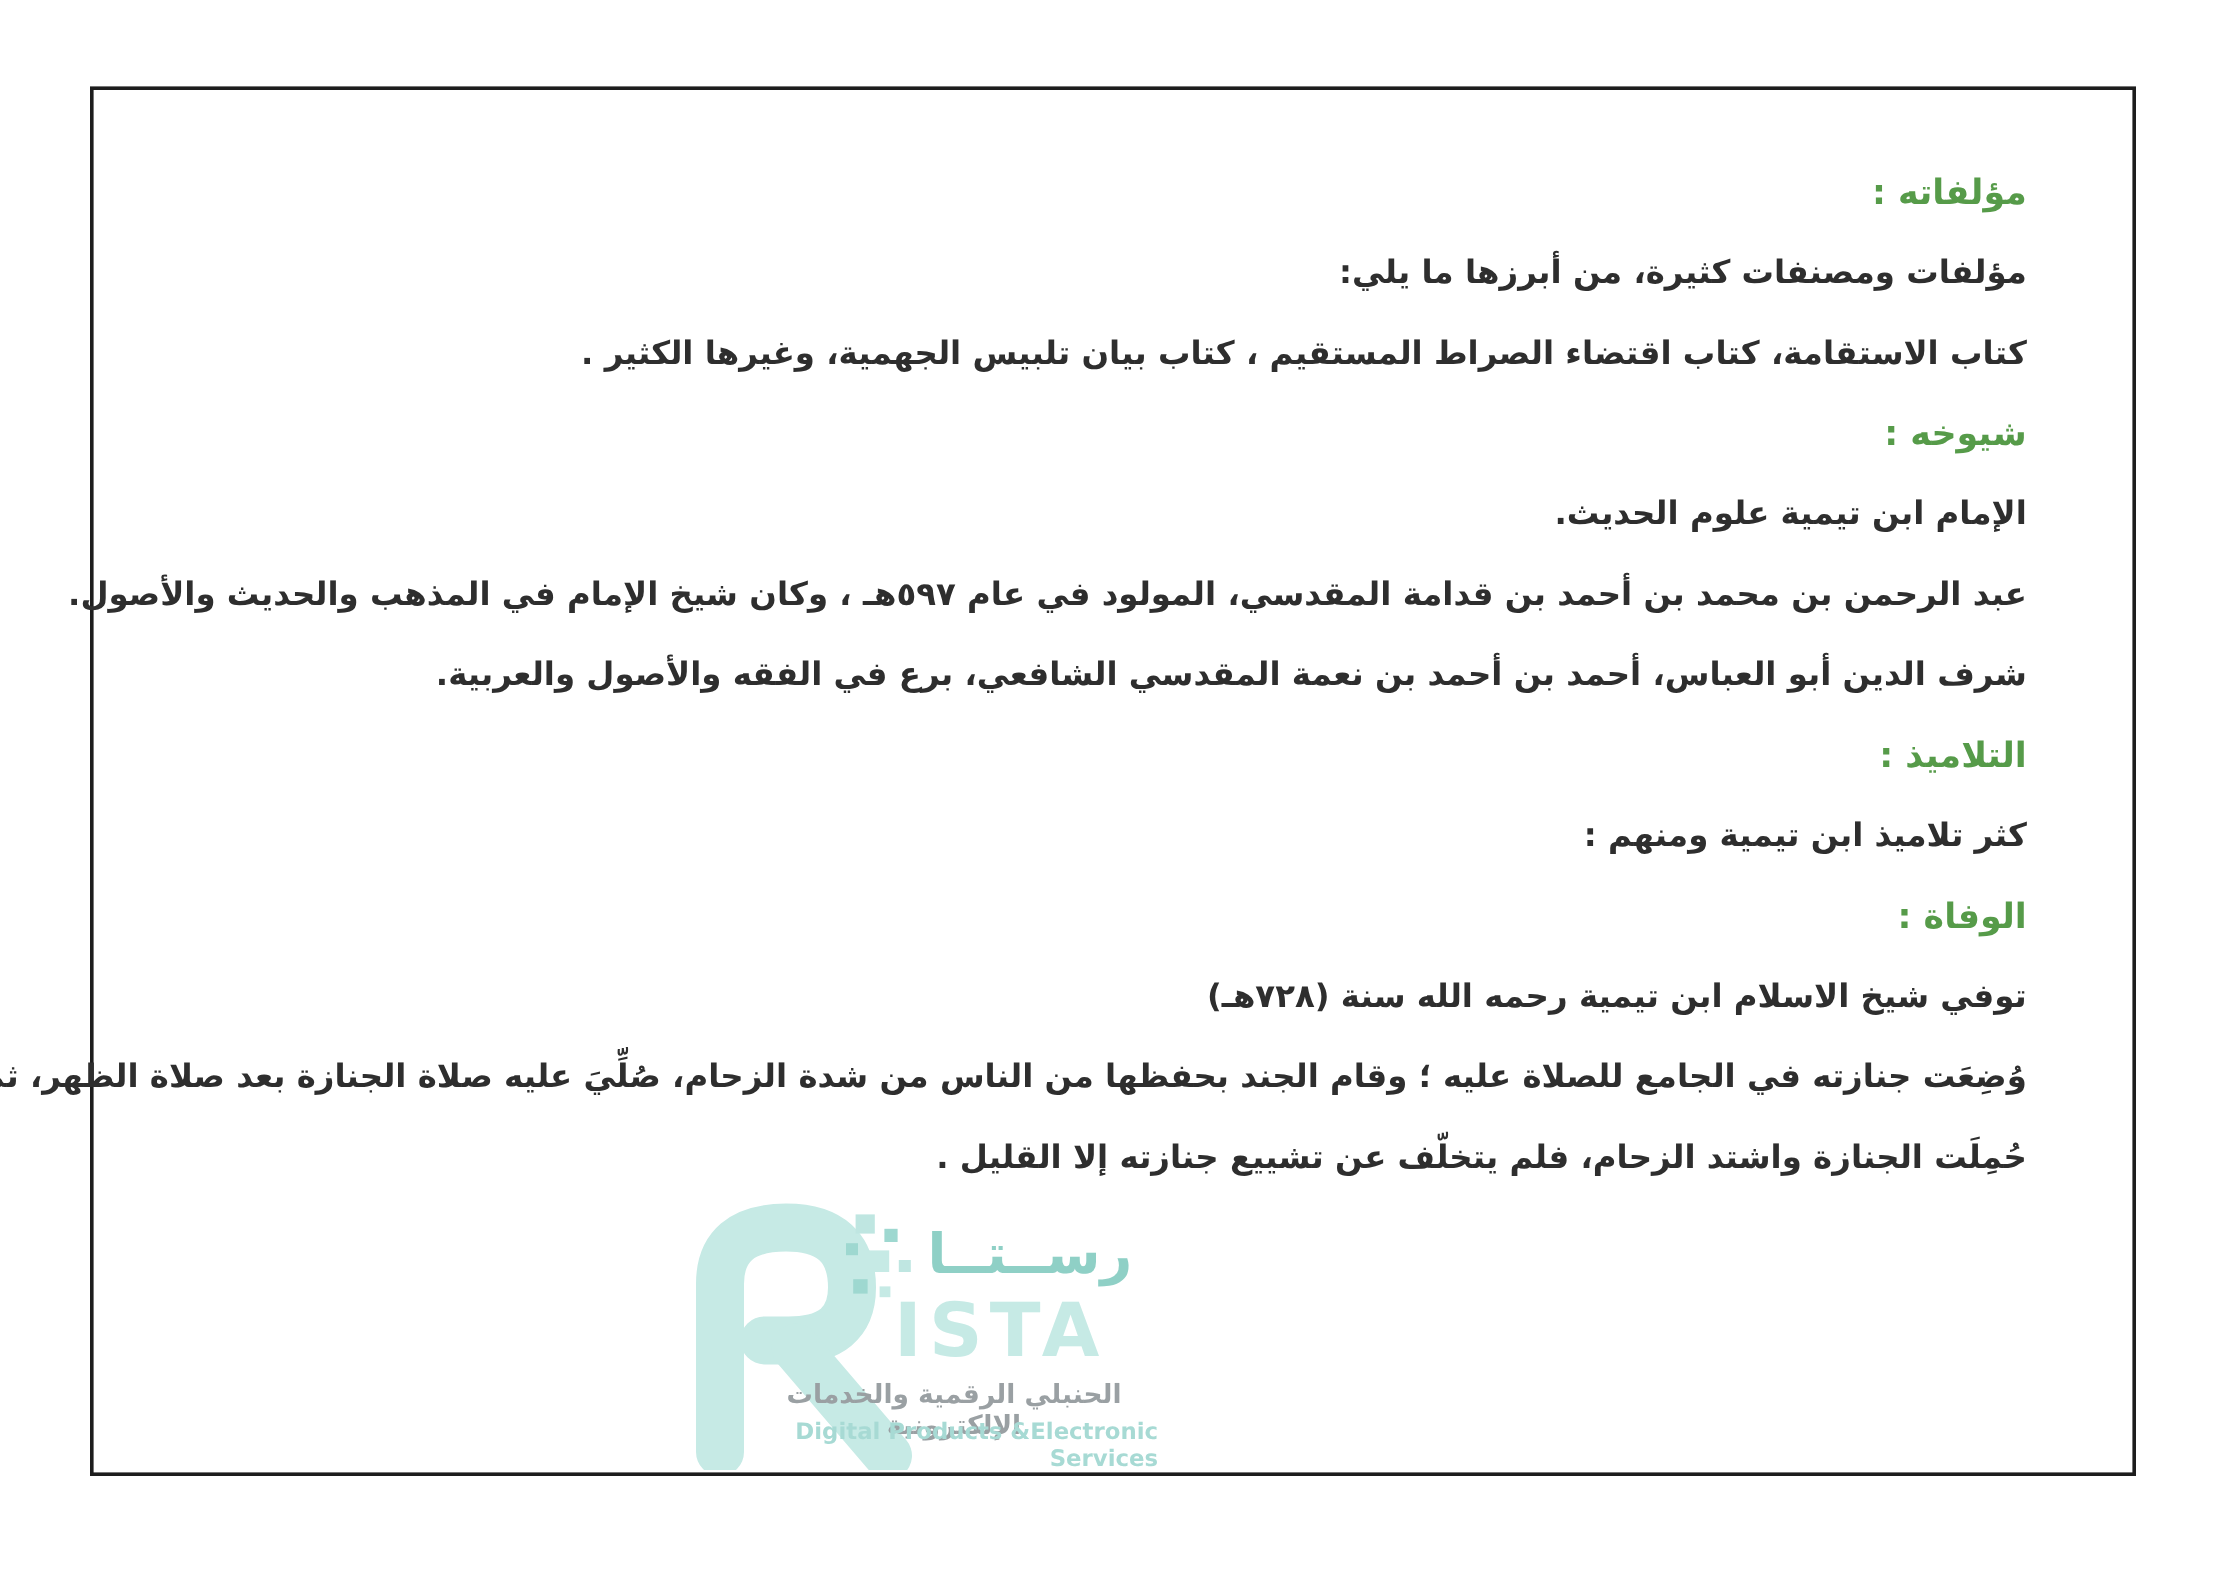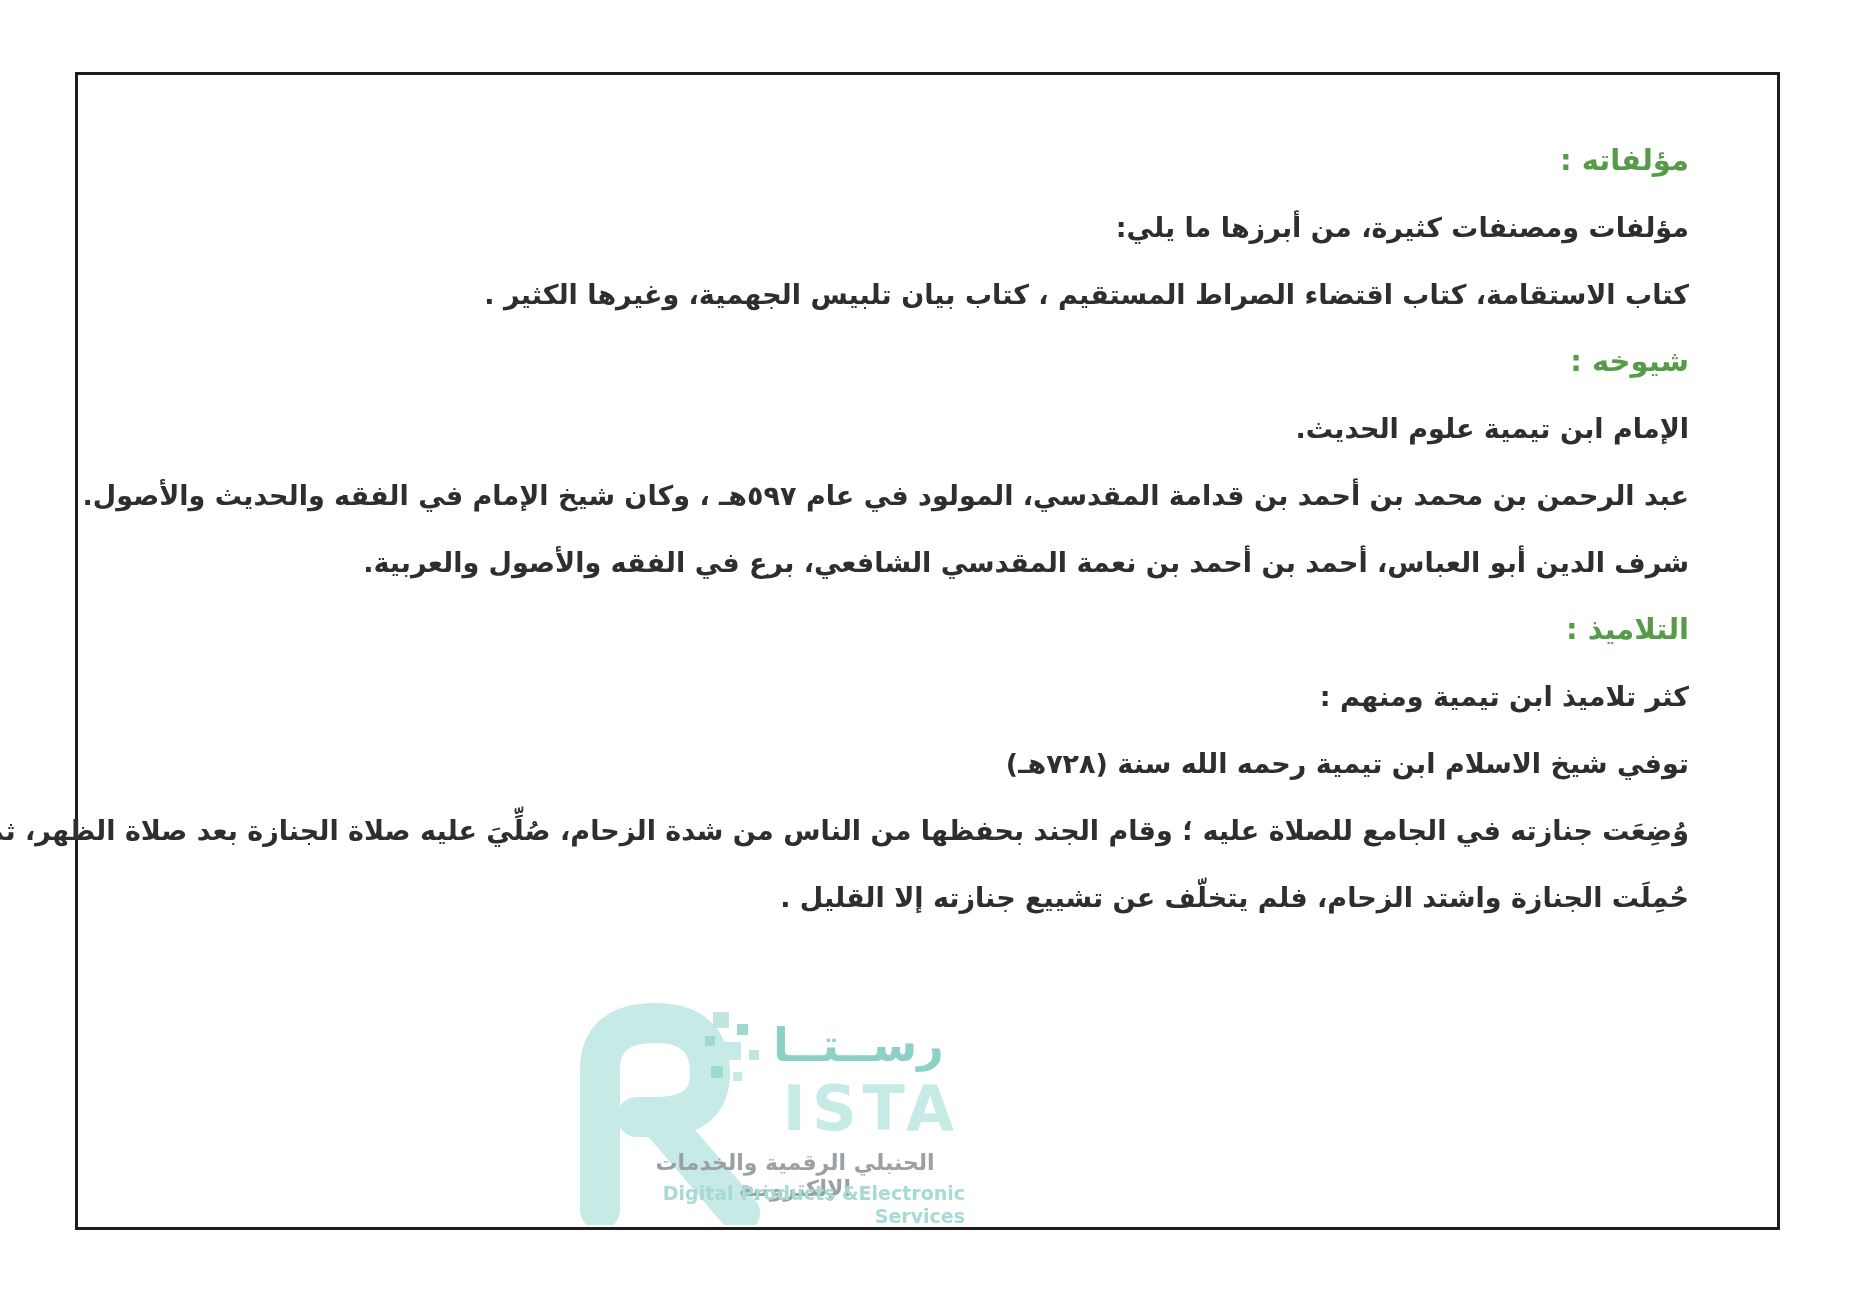--- a/index.html
+++ b/index.html
@@ -83,21 +83,21 @@
   }
   .wm-brand-latin {
     position: absolute;
     left: 200px;
     top: 68px;
     width: 215px;
     font-size: 62px;
     font-weight: bold;
     letter-spacing: 6px;
     color: #c6eae5;
-    text-align: right;
+    text-align: left;
     line-height: 1;
   }
   .wm-tagline-ar {
     position: absolute;
     left: 80px;
     top: 140px;
     width: 340px;
     font-size: 22px;
     font-weight: bold;
     color: #9aa0a3;
@@ -148,30 +148,31 @@
 
     <section>
       <h2>مؤلفاته :</h2>
       <p>مؤلفات ومصنفات كثيرة، من أبرزها ما يلي:</p>
       <p>كتاب الاستقامة، كتاب اقتضاء الصراط المستقيم ، كتاب بيان تلبيس الجهمية، وغيرها الكثير .</p>
     </section>
 
     <section>
       <h2>شيوخه :</h2>
       <p>الإمام ابن تيمية علوم الحديث.</p>
-      <p>عبد الرحمن بن محمد بن أحمد بن قدامة المقدسي، المولود في عام ٥٩٧هـ ، وكان شيخ الإمام في الفقه والحديث والأصول.</p>
+      <p>عبد الرحمن بن محمد بن أحمد بن قدامة المقدسي، المولود في عام ٥٩٧هـ ، وكان شيخ الإمام في المذهب والحديث والأصول.</p>
       <p>شرف الدين أبو العباس، أحمد بن أحمد بن نعمة المقدسي الشافعي، برع في الفقه والأصول والعربية.</p>
     </section>
 
     <section>
       <h2>التلاميذ :</h2>
       <p>كثر تلاميذ ابن تيمية ومنهم :</p>
     </section>
 
     <section>
+      <h2>الوفاة :</h2>
       <p>توفي شيخ الاسلام ابن تيمية رحمه الله سنة (٧٢٨هـ)</p>
       <p>وُضِعَت جنازته في الجامع للصلاة عليه ؛ وقام الجند بحفظها من الناس من شدة الزحام، صُلِّيَ عليه صلاة الجنازة بعد صلاة الظهر، ثم</p>
       <p>حُمِلَت الجنازة واشتد الزحام، فلم يتخلّف عن تشييع جنازته إلا القليل .</p>
     </section>
 
   </div>
 
 </div>
 
 </body></html>

